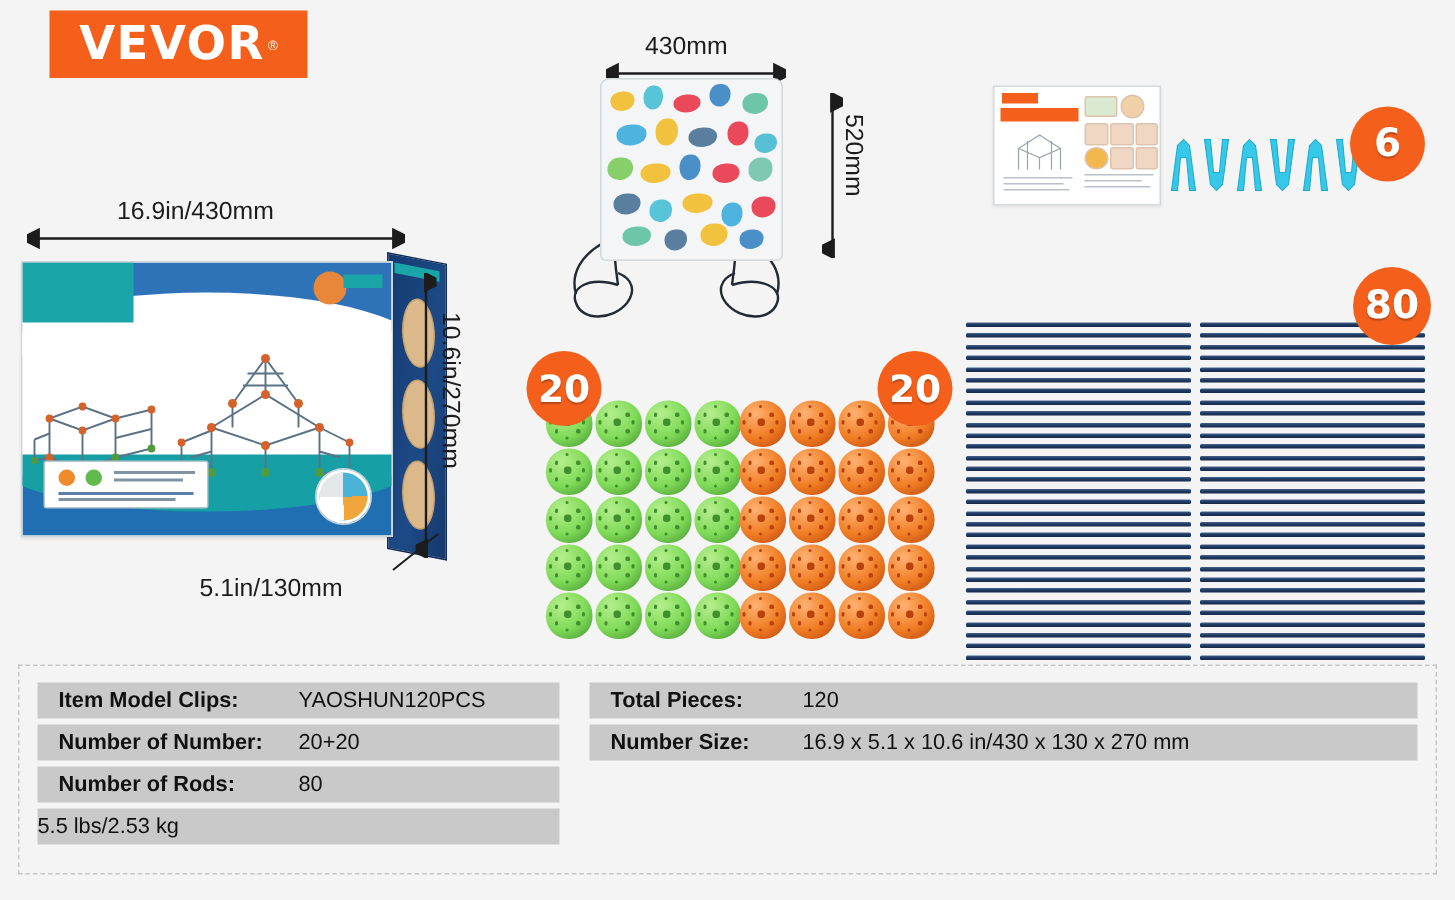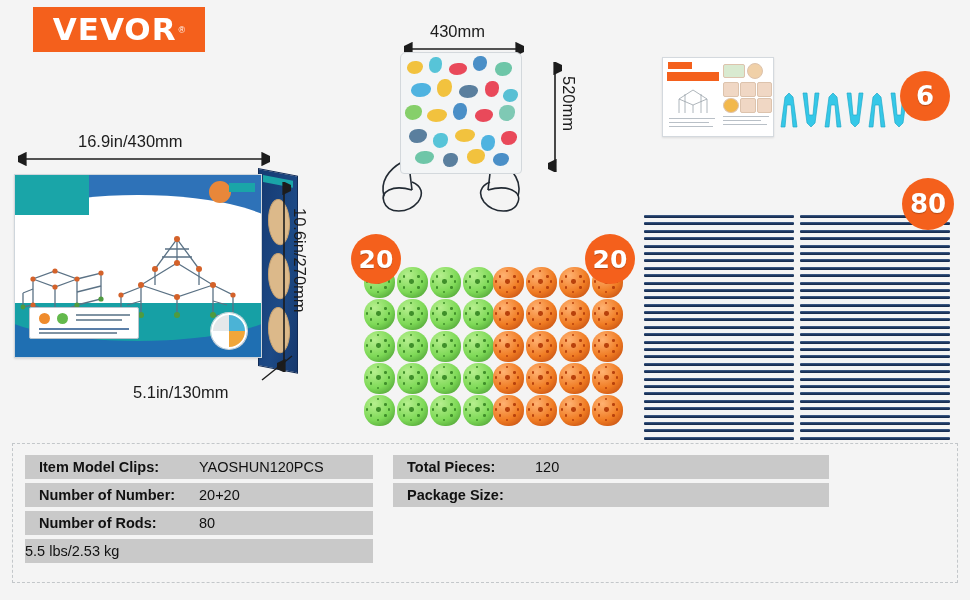--- a/index.html
+++ b/index.html
@@ -129,21 +129,21 @@
     text-shadow:0 1px 1px rgba(0,0,0,.25);
   }
 
   
   .specs{
     position:absolute;left:12px;top:443px;width:946px;height:140px;
     border:1px dashed #c3c7ca;background:#f4f4f4;box-sizing:border-box;
   }
   .spec-col{position:absolute;top:11px;}
   .spec-col.left{left:12px;width:348px;}
-  .spec-col.right{left:380px;width:436px;}
+  .spec-col.right{left:380px;width:552px;}
   .spec-row{display:flex;align-items:center;height:24px;background:#c9c9c9;margin-bottom:4px;}
   .spec-k{font-weight:bold;font-size:14.5px;color:#111;padding-left:14px;white-space:nowrap;}
   .spec-v{font-size:14.5px;color:#111;white-space:nowrap;}
   .spec-col.left .spec-k{width:160px;}
   .spec-col.right .spec-k{width:128px;}
 </style>
 </head>
 <body>
 
 <div class="stage">
@@ -897,18 +897,19 @@
         <div class="spec-row">
           <span class="spec-v">5.5 lbs/2.53 kg</span>
         </div>
       </div>
     <div class="spec-col right" id="spec-right">
         <div class="spec-row">
           <span class="spec-k">Total Pieces:</span>
           <span class="spec-v">120</span>
         </div>
         <div class="spec-row">
-          <span class="spec-k">Package Size:</span>
+          <span class="spec-k">Number Size:</span>
+          <span class="spec-v">16.9 x 5.1 x 10.6 in/430 x 130 x 270 mm</span>
         </div>
       </div>
   </div>
 
 </div>
 
 </body></html>

